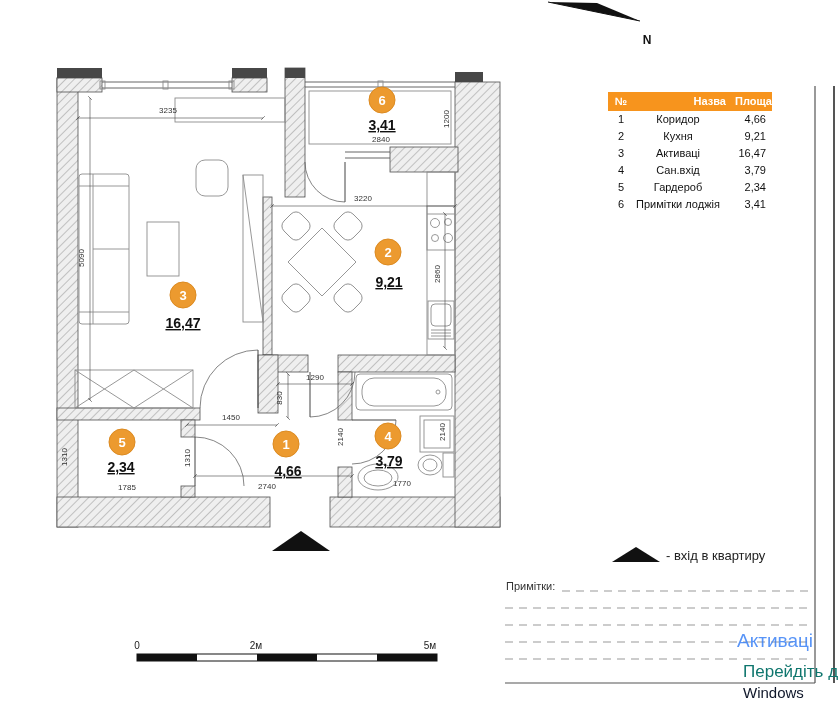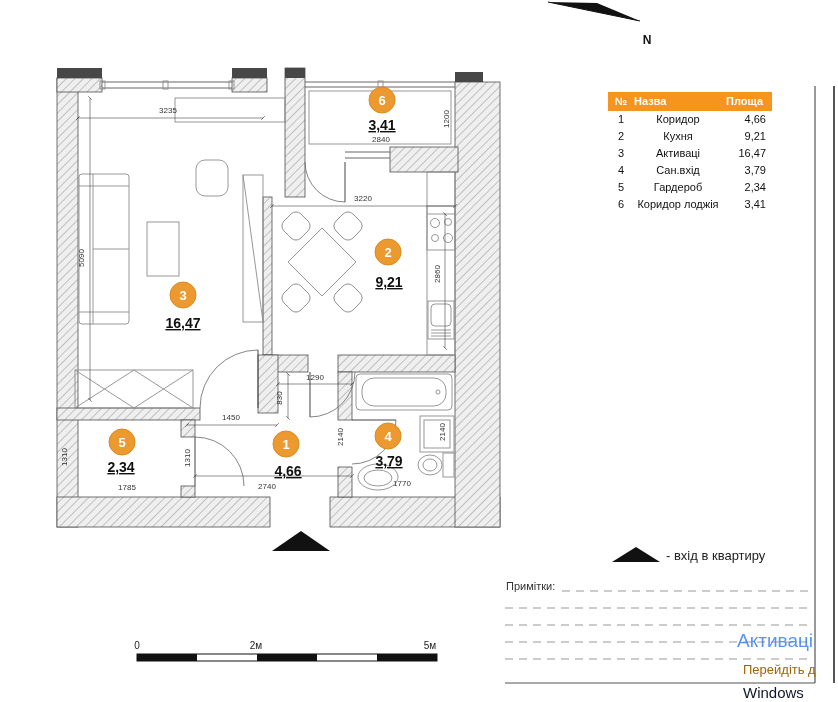--- a/index.html
+++ b/index.html
@@ -23,25 +23,25 @@
   .scl{font-size:10px;fill:#222}
   .ent{font-size:13px;fill:#222}
   .nlab{font-size:12px;font-weight:bold;fill:#111}
 
   .legend{position:absolute;left:608px;top:92px;width:164px;font-size:11px;color:#111}
   .lt-head{display:flex;background:#F7941D;color:#fff;font-weight:bold;height:19px;line-height:19px}
   .lt-row{display:flex;height:17px;line-height:17px;background:#fff}
   .c1{width:26px;text-align:center}
   .c2{flex:1;text-align:center;padding-left:2px}
   .c3{width:46px;text-align:right;padding-right:6px}
-  .lt-head .c2,.lt-head .c3{text-align:left;padding:0}
+  .lt-head .c2,.lt-head .c3{text-align:right;padding:0}
 
   .wm{position:absolute;white-space:nowrap}
   #wm1{left:737px;top:630px;font-size:19px;color:#3b82f6;opacity:.85}
-  #wm2{left:743px;top:662px;font-size:13px;color:#a16207}
+  #wm2{left:743px;top:662px;font-size:17px;color:#0f766e}
   #wm3{left:743px;top:684px;font-size:15px;color:#0f172a}
 </style>
 </head>
 <body>
 
 <div id="shot">
 
 <svg id="plansvg" width="838" height="702" viewBox="0 0 838 702">
   <defs>
     <pattern id="hatch" width="6" height="6" patternUnits="userSpaceOnUse" patternTransform="rotate(45)">
@@ -296,21 +296,21 @@
     <span class="c2">Сан.вхід</span>
     <span class="c3">3,79</span>
   </div>
   <div class="lt-row">
     <span class="c1">5</span>
     <span class="c2">Гардероб</span>
     <span class="c3">2,34</span>
   </div>
   <div class="lt-row">
     <span class="c1">6</span>
-    <span class="c2">Коридор лоджія</span>
+    <span class="c2">Примітки лоджія</span>
     <span class="c3">3,41</span>
   </div>
 </div>
 
 <div class="wm" id="wm1">Активаці</div>
 <div class="wm" id="wm2">Перейдіть д</div>
 <div class="wm" id="wm3">Windows</div>
 
 </div>
 

